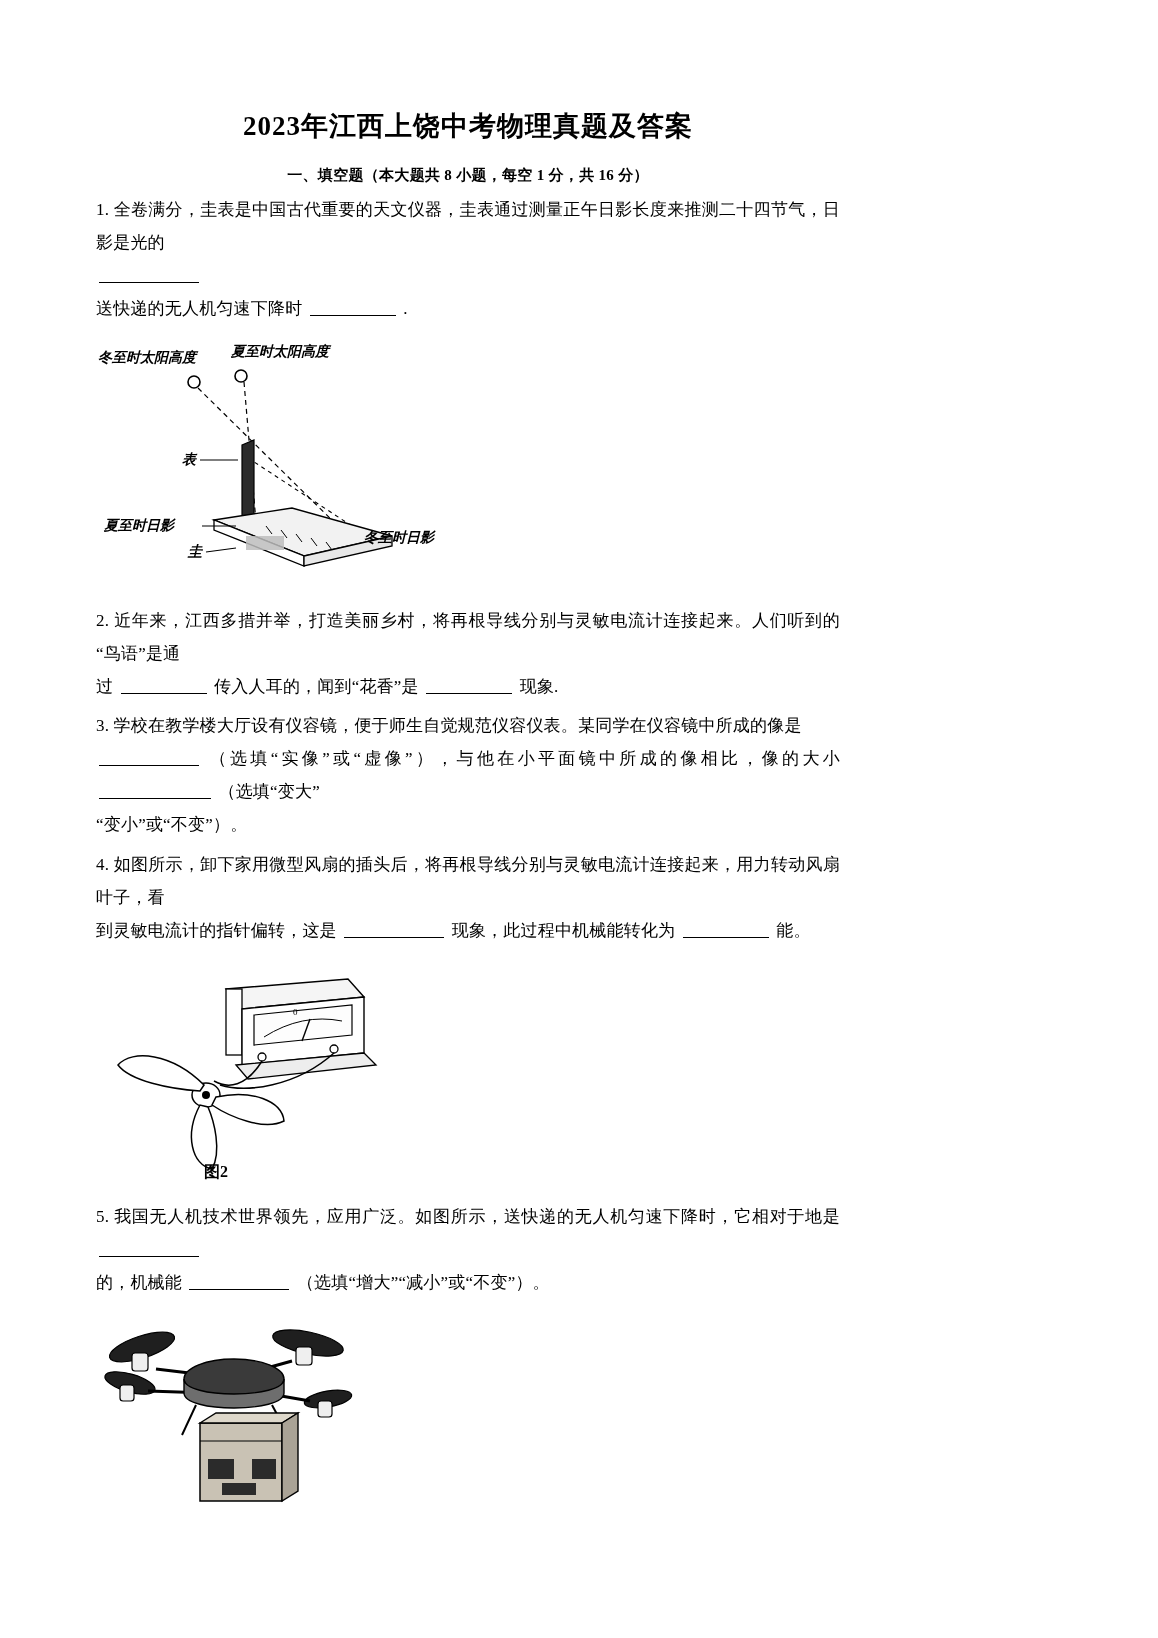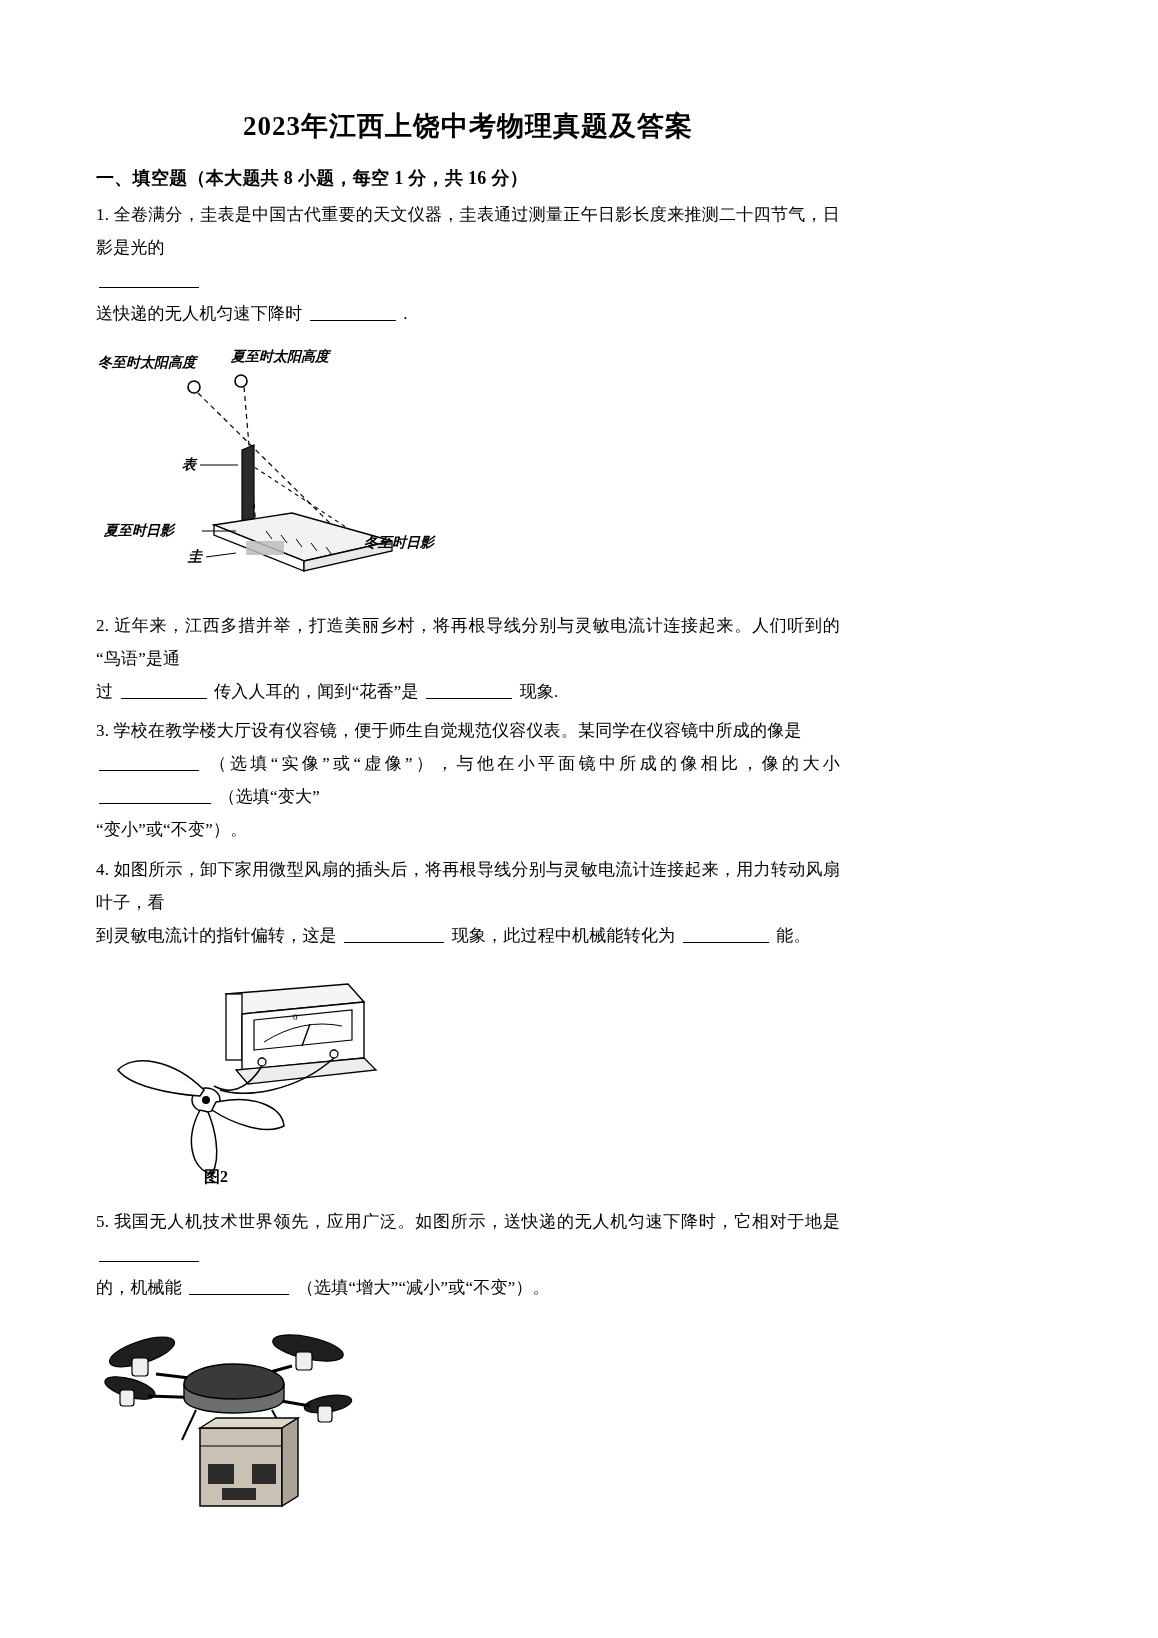--- a/index.html
+++ b/index.html
@@ -29,24 +29,25 @@
     font-family: "Liberation Serif", "DejaVu Serif", serif;
   }
   .note-line {
     font-size: 17.5px;
     font-weight: bold;
     line-height: 1.9;
     margin: 0 0 2px 0;
     letter-spacing: 0.3px;
   }
   .section-head {
-    font-size: 18px;
+    font-size: 15px;
     font-weight: bold;
     margin: 10px 0 8px 0;
     letter-spacing: 0.3px;
+    text-align: center;
   }
   .q {
     font-size: 17px;
     line-height: 1.95;
     margin: 0 0 6px 0;
     text-align: justify;
     letter-spacing: 0.2px;
   }
   .blank {
     display: inline-block;

